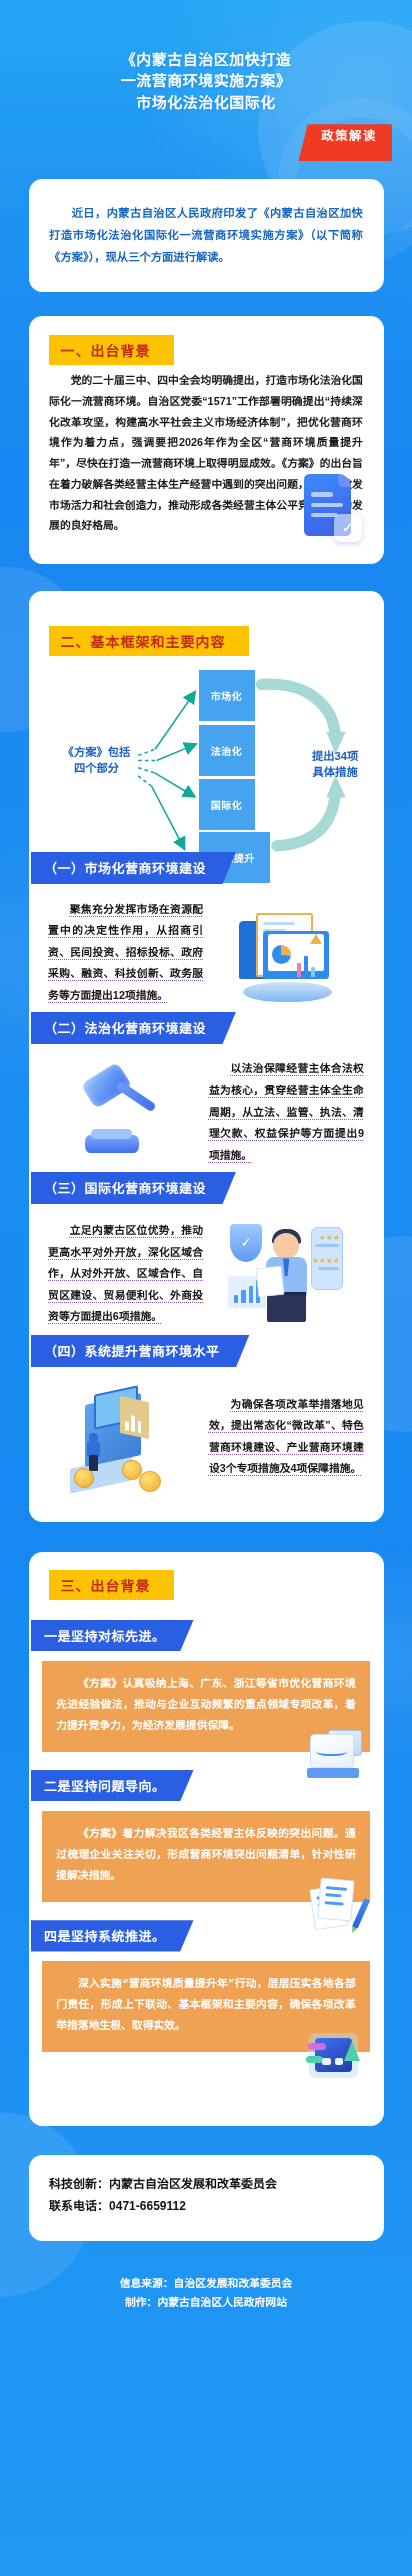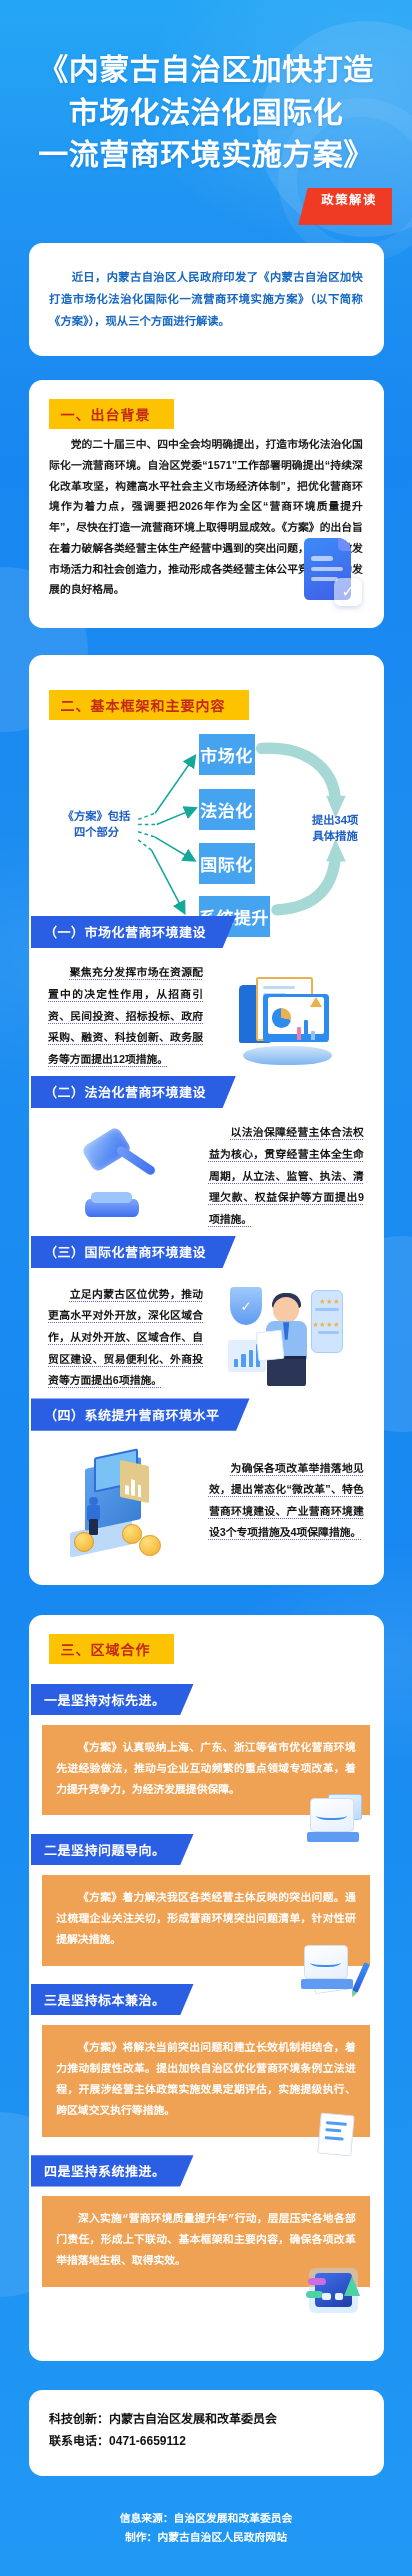--- a/index.html
+++ b/index.html
@@ -49,21 +49,21 @@
 
   
   .header {
     position: relative;
     padding: 49px 20.6px 0 20.6px;
     text-align: center;
     z-index: 3;
   }
   .header-title {
     color: #ffffff;
-    font-size: 30px;
+    font-size: 15px;
     font-weight: bold;
     line-height: 1.42;
     letter-spacing: 0.5px;
     text-shadow: 0 1px 3.1px rgba(0,70,150,0.18);
   }
   .badge-row {
     position: relative;
     height: 30px;
     margin-top: 11.3px;
     z-index: 3;
@@ -161,24 +161,24 @@
     text-align: center;
     color: #1e5fc4;
     font-size: 11.3px;
     font-weight: bold;
     line-height: 1.45;
   }
   .dg-box {
     position: absolute;
     left: 170px;
     width: 56px;
-    height: 41px;
+    height: 51px;
     background: #45a3ef;
     color: #ffffff;
-    font-size: 17px;
+    font-size: 10px;
     font-weight: bold;
     display: flex;
     align-items: center;
     justify-content: center;
     letter-spacing: 0.5px;
   }
   .dg-box.b1 { top: 3.1px; }
   .dg-box.b2 { top: 58px; }
   .dg-box.b3 { top: 112px; }
   .dg-box.b4 { top: 165px; width: 71px; }
@@ -568,22 +568,22 @@
 
   <div class="deco-circle" style="right:-62px; top:20.6px; width:216px; height:216px;"></div>
   <div class="deco-ring" style="right:-31px; top:98px; width:165px; height:165px;"></div>
   <div class="deco-circle" style="left:-77px; top:567px; width:165px; height:165px;"></div>
   <div class="deco-circle" style="right:-88px; top:1236px; width:196px; height:196px;"></div>
   <div class="deco-circle" style="left:-93px; top:2112px; width:185px; height:185px;"></div>
 
   <div class="header">
     <div class="header-title">
       <div>《内蒙古自治区加快打造</div>
+      <div>一流营商环境实施方案》</div>
       <div>市场化法治化国际化</div>
-      <div>一流营商环境实施方案》</div>
     </div>
   </div>
   <div class="badge-row">
     <div class="policy-badge">政策解读</div>
   </div>
 
   <div class="card intro">
     <div class="intro-text">近日，内蒙古自治区人民政府印发了《内蒙古自治区加快打造市场化法治化国际化一流营商环境实施方案》（以下简称《方案》），现从三个方面进行解读。</div>
   </div>
 
@@ -741,21 +741,21 @@
           <div class="coin c1"></div>
           <div class="coin c2"></div>
           <div class="coin c3"></div>
         </div>
       </div>
     </div>
   </div>
 
   <div class="card sec3">
     <div style="padding:0 20.6px;">
-      <div class="sec-tag">三、区域合作</div>
+      <div class="sec-tag">三、出台背景</div>
     </div>
 
     <div class="hl-block">
       <div class="hl-head">一是坚持对标先进。</div>
       <div class="hl-box">《方案》认真吸纳上海、广东、浙江等省市优化营商环境先进经验做法，推动与企业互动频繁的重点领域专项改革，着力提升竞争力，为经济发展提供保障。</div>
       <div class="corner-art ca-mon" style="right:17.5px; bottom:-17.5px;">
         <div class="scr"></div>
         <div class="stand"></div>
         <div class="mag"></div>
       </div>
@@ -772,29 +772,20 @@
       <div class="corner-art ca-doc" style="right:19.6px; bottom:-24px;">
         <div class="p p1">
           <i class="n1"></i>
           <i class="n2"></i>
           <i class="n3"></i>
         </div>
         <div class="pen"></div>
       </div>
     </div>
 
-    <div class="hl-block">
-      <div class="corner-art ca-scroll" style="right:29px; top:-27px;">
-        <div class="roll"></div>
-        <div class="wave"></div>
-        <div class="strip"></div>
-      </div>
-      <div class="hl-head">三是坚持标本兼治。</div>
-      <div class="hl-box">《方案》将解决当前突出问题和建立长效机制相结合，着力推动制度性改革。提出加快自治区优化营商环境条例立法进程，开展涉经营主体政策实施效果定期评估，实施提级执行、跨区域交叉执行等措施。</div>
-    </div>
 
     <div class="hl-block">
       <div class="corner-art ca-doc" style="right:20.6px; top:-29px;">
         <div class="p p2">
           <i class="n1"></i>
           <i class="n2"></i>
           <i class="n3"></i>
         </div>
       </div>
       <div class="hl-head">四是坚持系统推进。</div>

